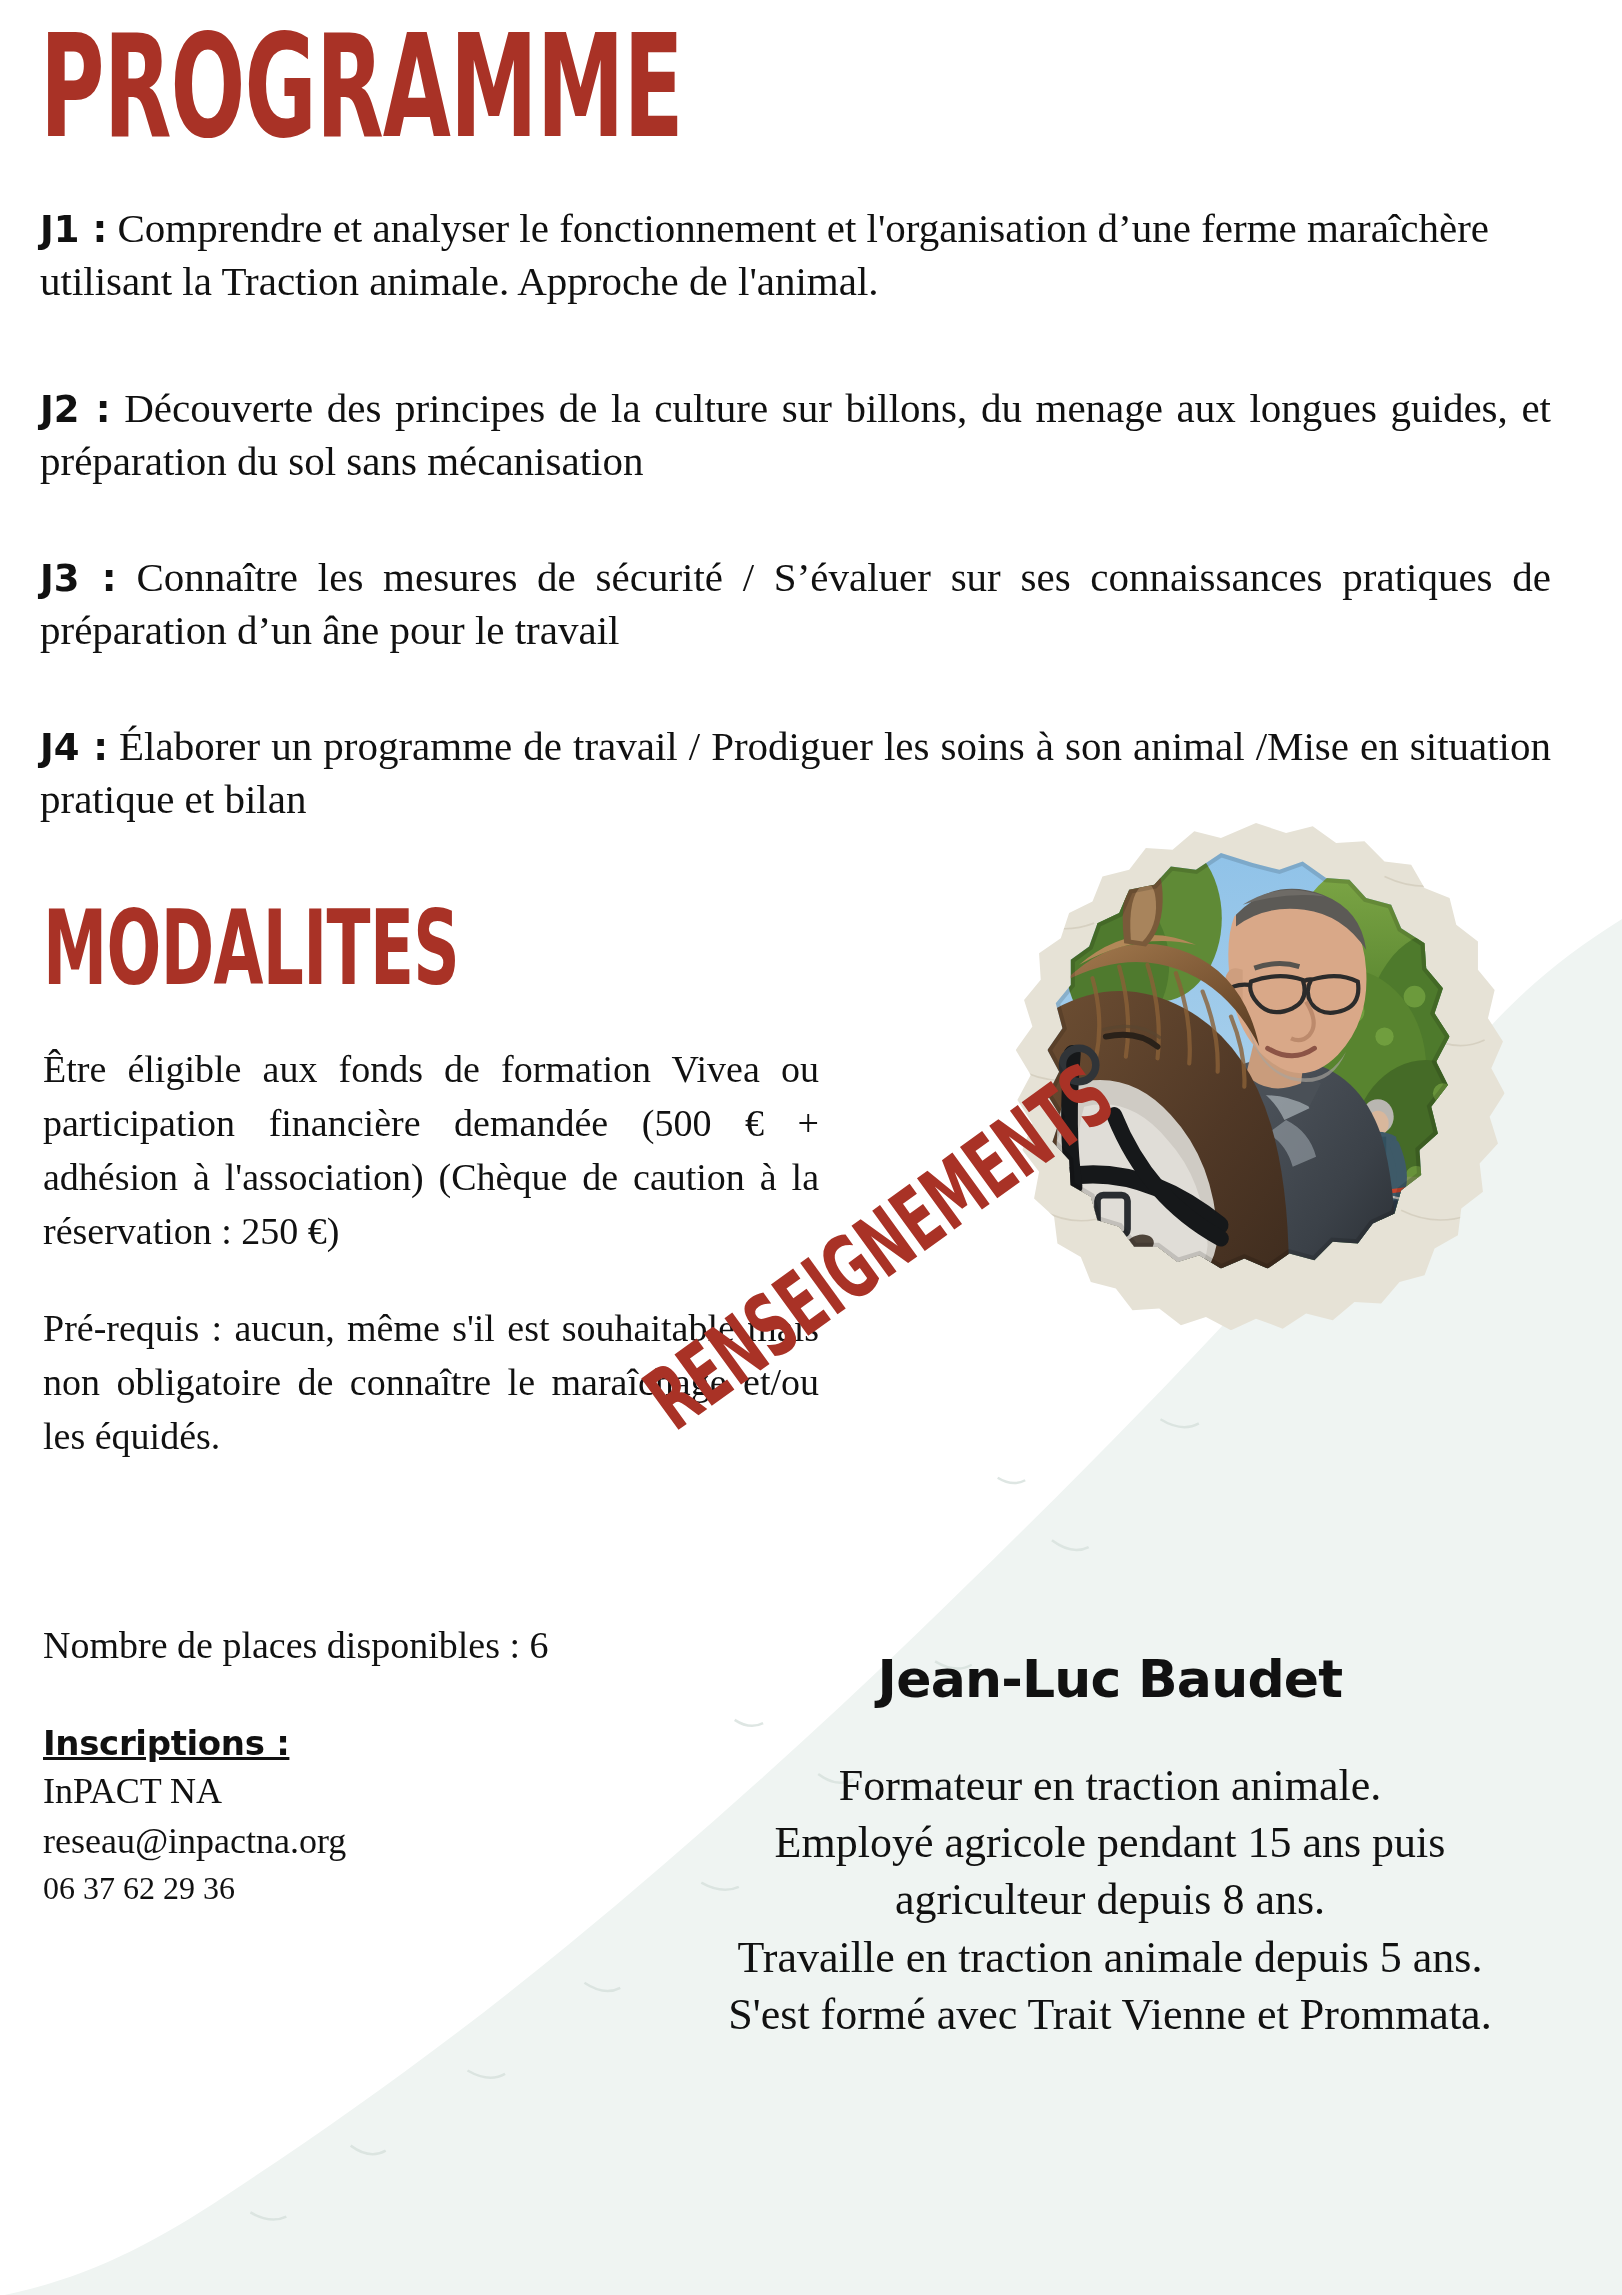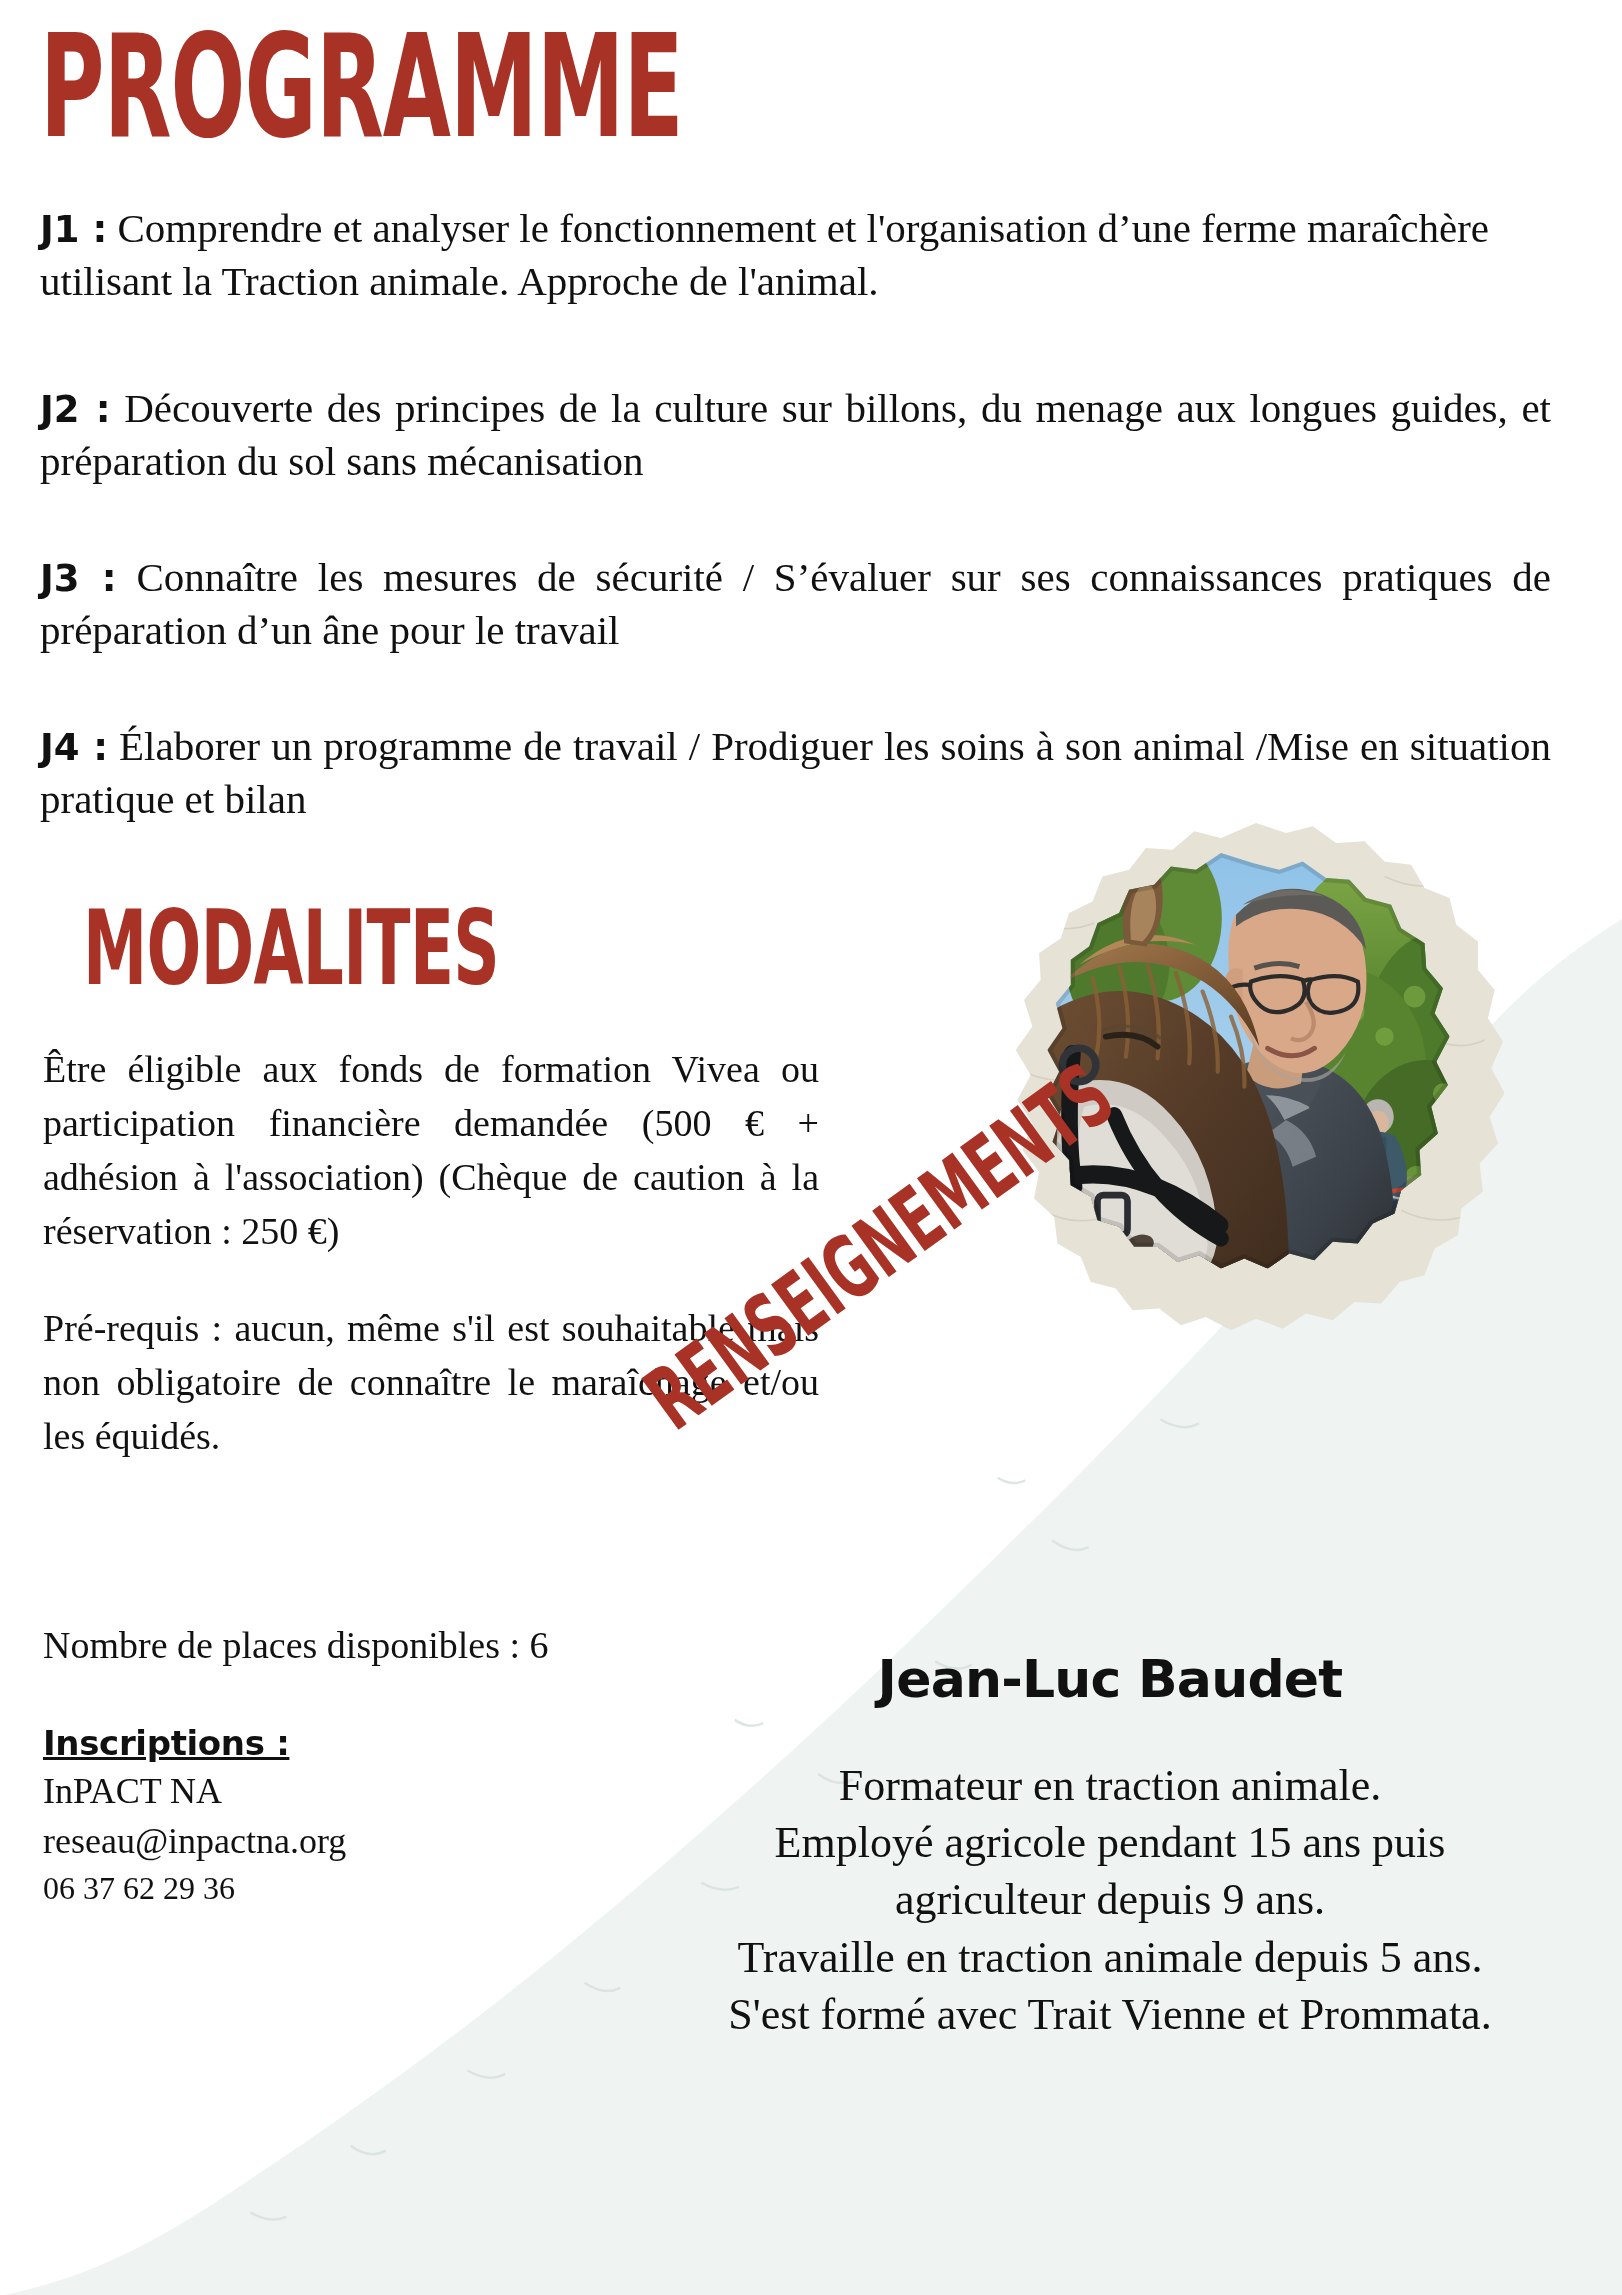--- a/index.html
+++ b/index.html
@@ -47,21 +47,20 @@
     top: 23.4px;
     font-size: 142px;
     z-index: 3;
   }
   #h-modalites {
     position: absolute;
     left: 43px;
     top: 902px;
     font-size: 104px;
     z-index: 3;
-    margin-left: 40px;
   }
   #h-renseignements {
     position: absolute;
     left: 634px;
     top: 1377px;
     font-size: 87px;
     z-index: 6;
     transform: rotate(-36deg);
     transform-origin: left top;
   }
@@ -457,21 +456,21 @@
 
   <div id="h-renseignements" class="stamp">
     <span class="stamp-condensed">RENSEIGNEMENTS</span>
   </div>
 
   <div id="formateur">
     <div class="name">Jean-Luc Baudet</div>
     <div class="bio">
       <div>Formateur en traction animale.</div>
       <div>Employé agricole pendant 15 ans puis</div>
-      <div>agriculteur depuis 9 ans.</div>
+      <div>agriculteur depuis 8 ans.</div>
       <div>Travaille en traction animale depuis 5 ans.</div>
       <div>S'est formé avec Trait Vienne et Prommata.</div>
     </div>
   </div>
 
 
   <div id="footer-right" class="footer-col">
   </div>
 
 </div>

